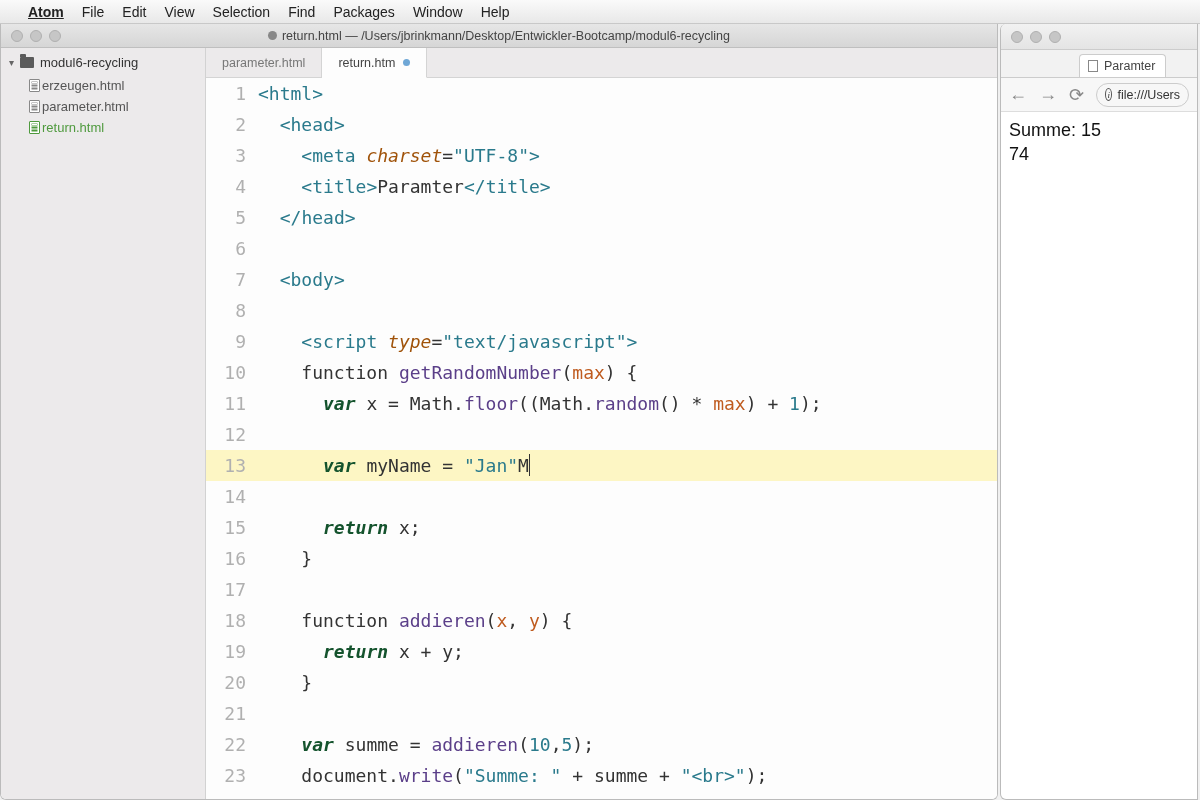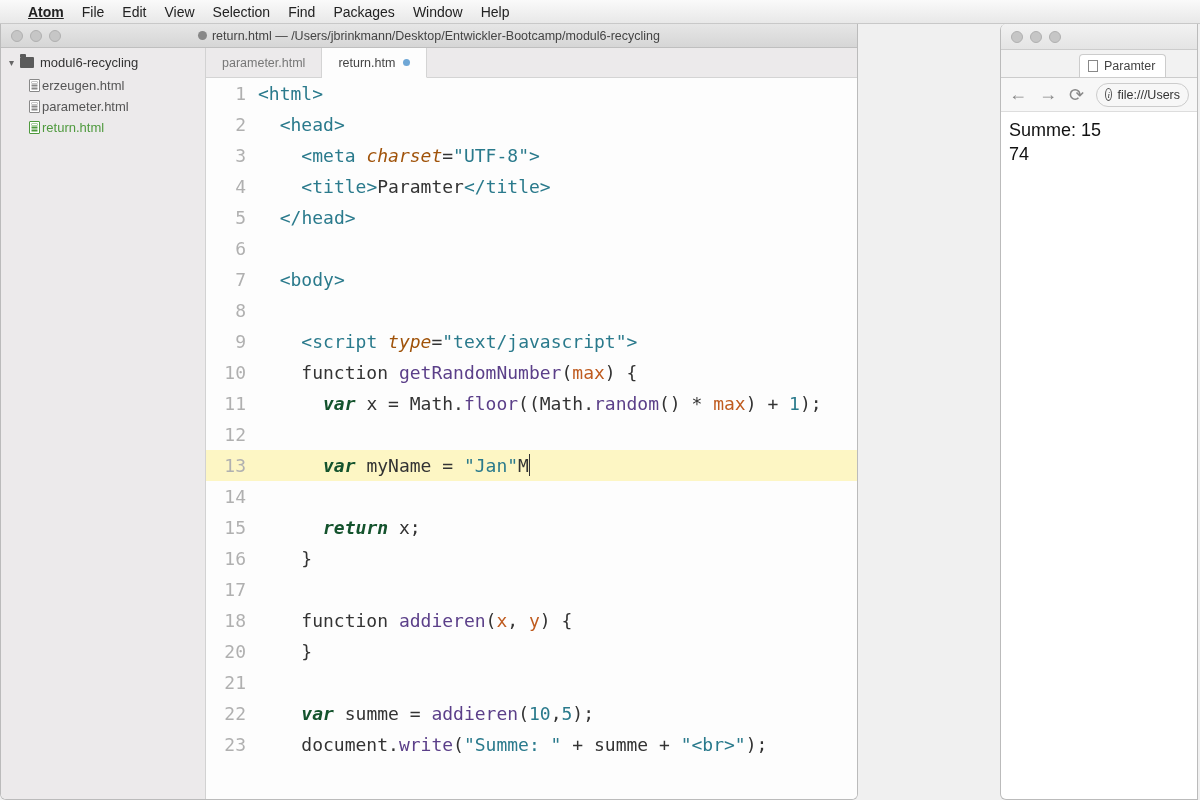--- a/index.html
+++ b/index.html
@@ -3,21 +3,21 @@
 <meta charset="utf-8">
 <style>
   * { margin: 0; padding: 0; box-sizing: border-box; }
   body { font-family: -apple-system, "Helvetica Neue", Arial, sans-serif; font-size: 13px; background: #f0f0f0; width: 1200px; height: 800px; overflow: hidden; position: relative; }
   
   .menubar { height: 24px; background: linear-gradient(#fafafa,#e8e8e8); border-bottom: 1px solid #c8c8c8; display: flex; align-items: center; padding: 0 10px; gap: 18px; }
   .menubar .apple { font-size: 15px; }
   .menubar .item { font-size: 14px; color: #222; cursor: default; }
   .menubar .item.bold { font-weight: 600; text-decoration: underline; }
   
-  .editor-window { position: absolute; top: 24px; left: 0; width: 858px; height: 776px; background: #fff; border: 1px solid #bbb; border-top: none; border-radius: 0 0 6px 6px; overflow: hidden; }
+  .editor-window { position: absolute; top: 24px; left: 0; width: 998px; height: 776px; background: #fff; border: 1px solid #bbb; border-top: none; border-radius: 0 0 6px 6px; overflow: hidden; }
   .titlebar { height: 24px; background: linear-gradient(#e6e6e6,#d6d6d6); border-bottom: 1px solid #bfbfbf; display: flex; align-items: center; position: relative; }
   .traffic { display: flex; gap: 7px; padding-left: 10px; position: absolute; left: 0; }
   .light { width: 12px; height: 12px; border-radius: 50%; background: #c6c6c6; border: 0.5px solid #b0b0b0; }
   .titlebar-title { flex: 1; text-align: center; font-size: 12.5px; color: #444; display: flex; justify-content: center; align-items: center; gap: 5px; }
   .titlebar-title .dot { width: 9px; height: 9px; border-radius: 50%; background: #888; }
   
   .main { display: flex; height: calc(100% - 24px); }
   .sidebar { width: 205px; background: #eceaeb; border-right: 1px solid #d2d2d2; }
   .sidebar-head { display: flex; align-items: center; padding: 7px 8px 5px 8px; gap: 6px; font-size: 13px; color: #333; font-weight: 500; }
   .sidebar-head .chev { font-size: 10px; color: #666; }
@@ -189,20 +189,24 @@
           </div>
           <div class="line">
             <div class="gutter">17</div>
             <div class="src"></div>
           </div>
           <div class="line">
             <div class="gutter">18</div>
             <div class="src">    function <span class="p-fn">addieren</span>(<span class="p-param">x</span>, <span class="p-param">y</span>) {</div>
           </div>
           <div class="line">
+            <div class="gutter">19</div>
+            <div class="src">      <span class="p-kw">return</span> x + y;</div>
+          </div>
+          <div class="line">
             <div class="gutter">20</div>
             <div class="src">    }</div>
           </div>
           <div class="line">
             <div class="gutter">21</div>
             <div class="src"></div>
           </div>
           <div class="line">
             <div class="gutter">22</div>
             <div class="src">    <span class="p-kw">var</span> summe = <span class="p-fn">addieren</span>(<span class="p-num">10</span>,<span class="p-num">5</span>);</div>

